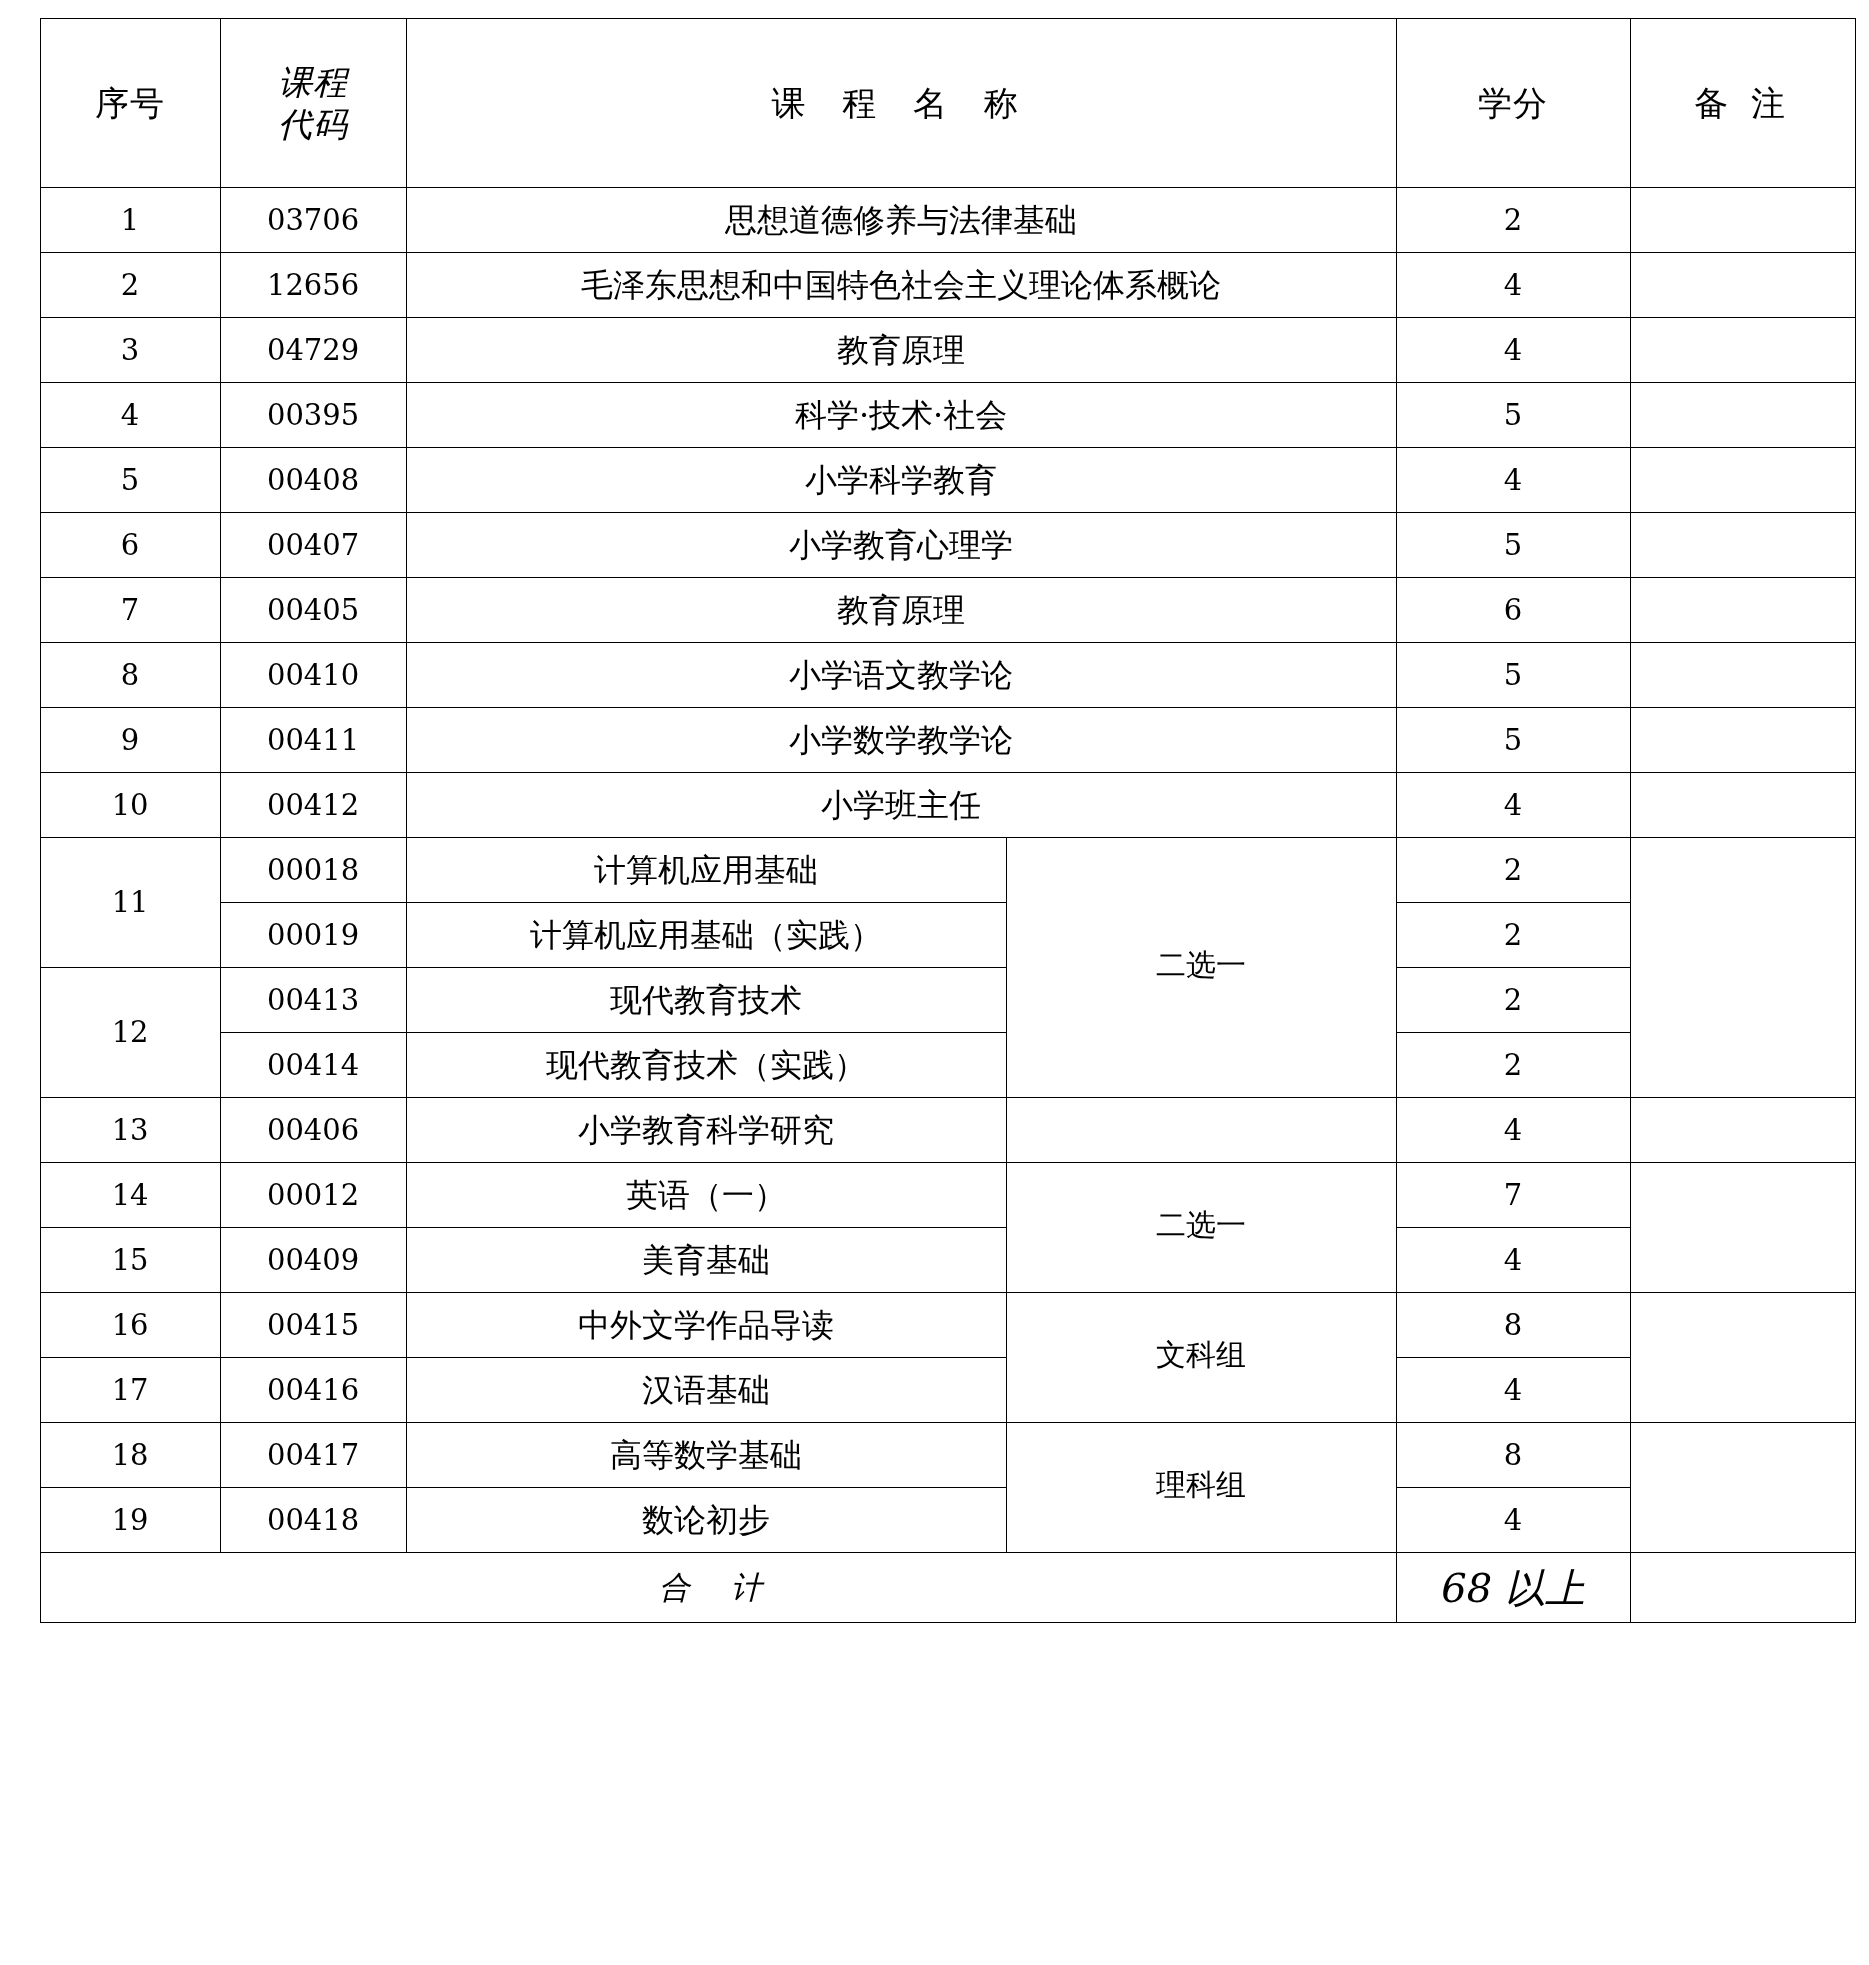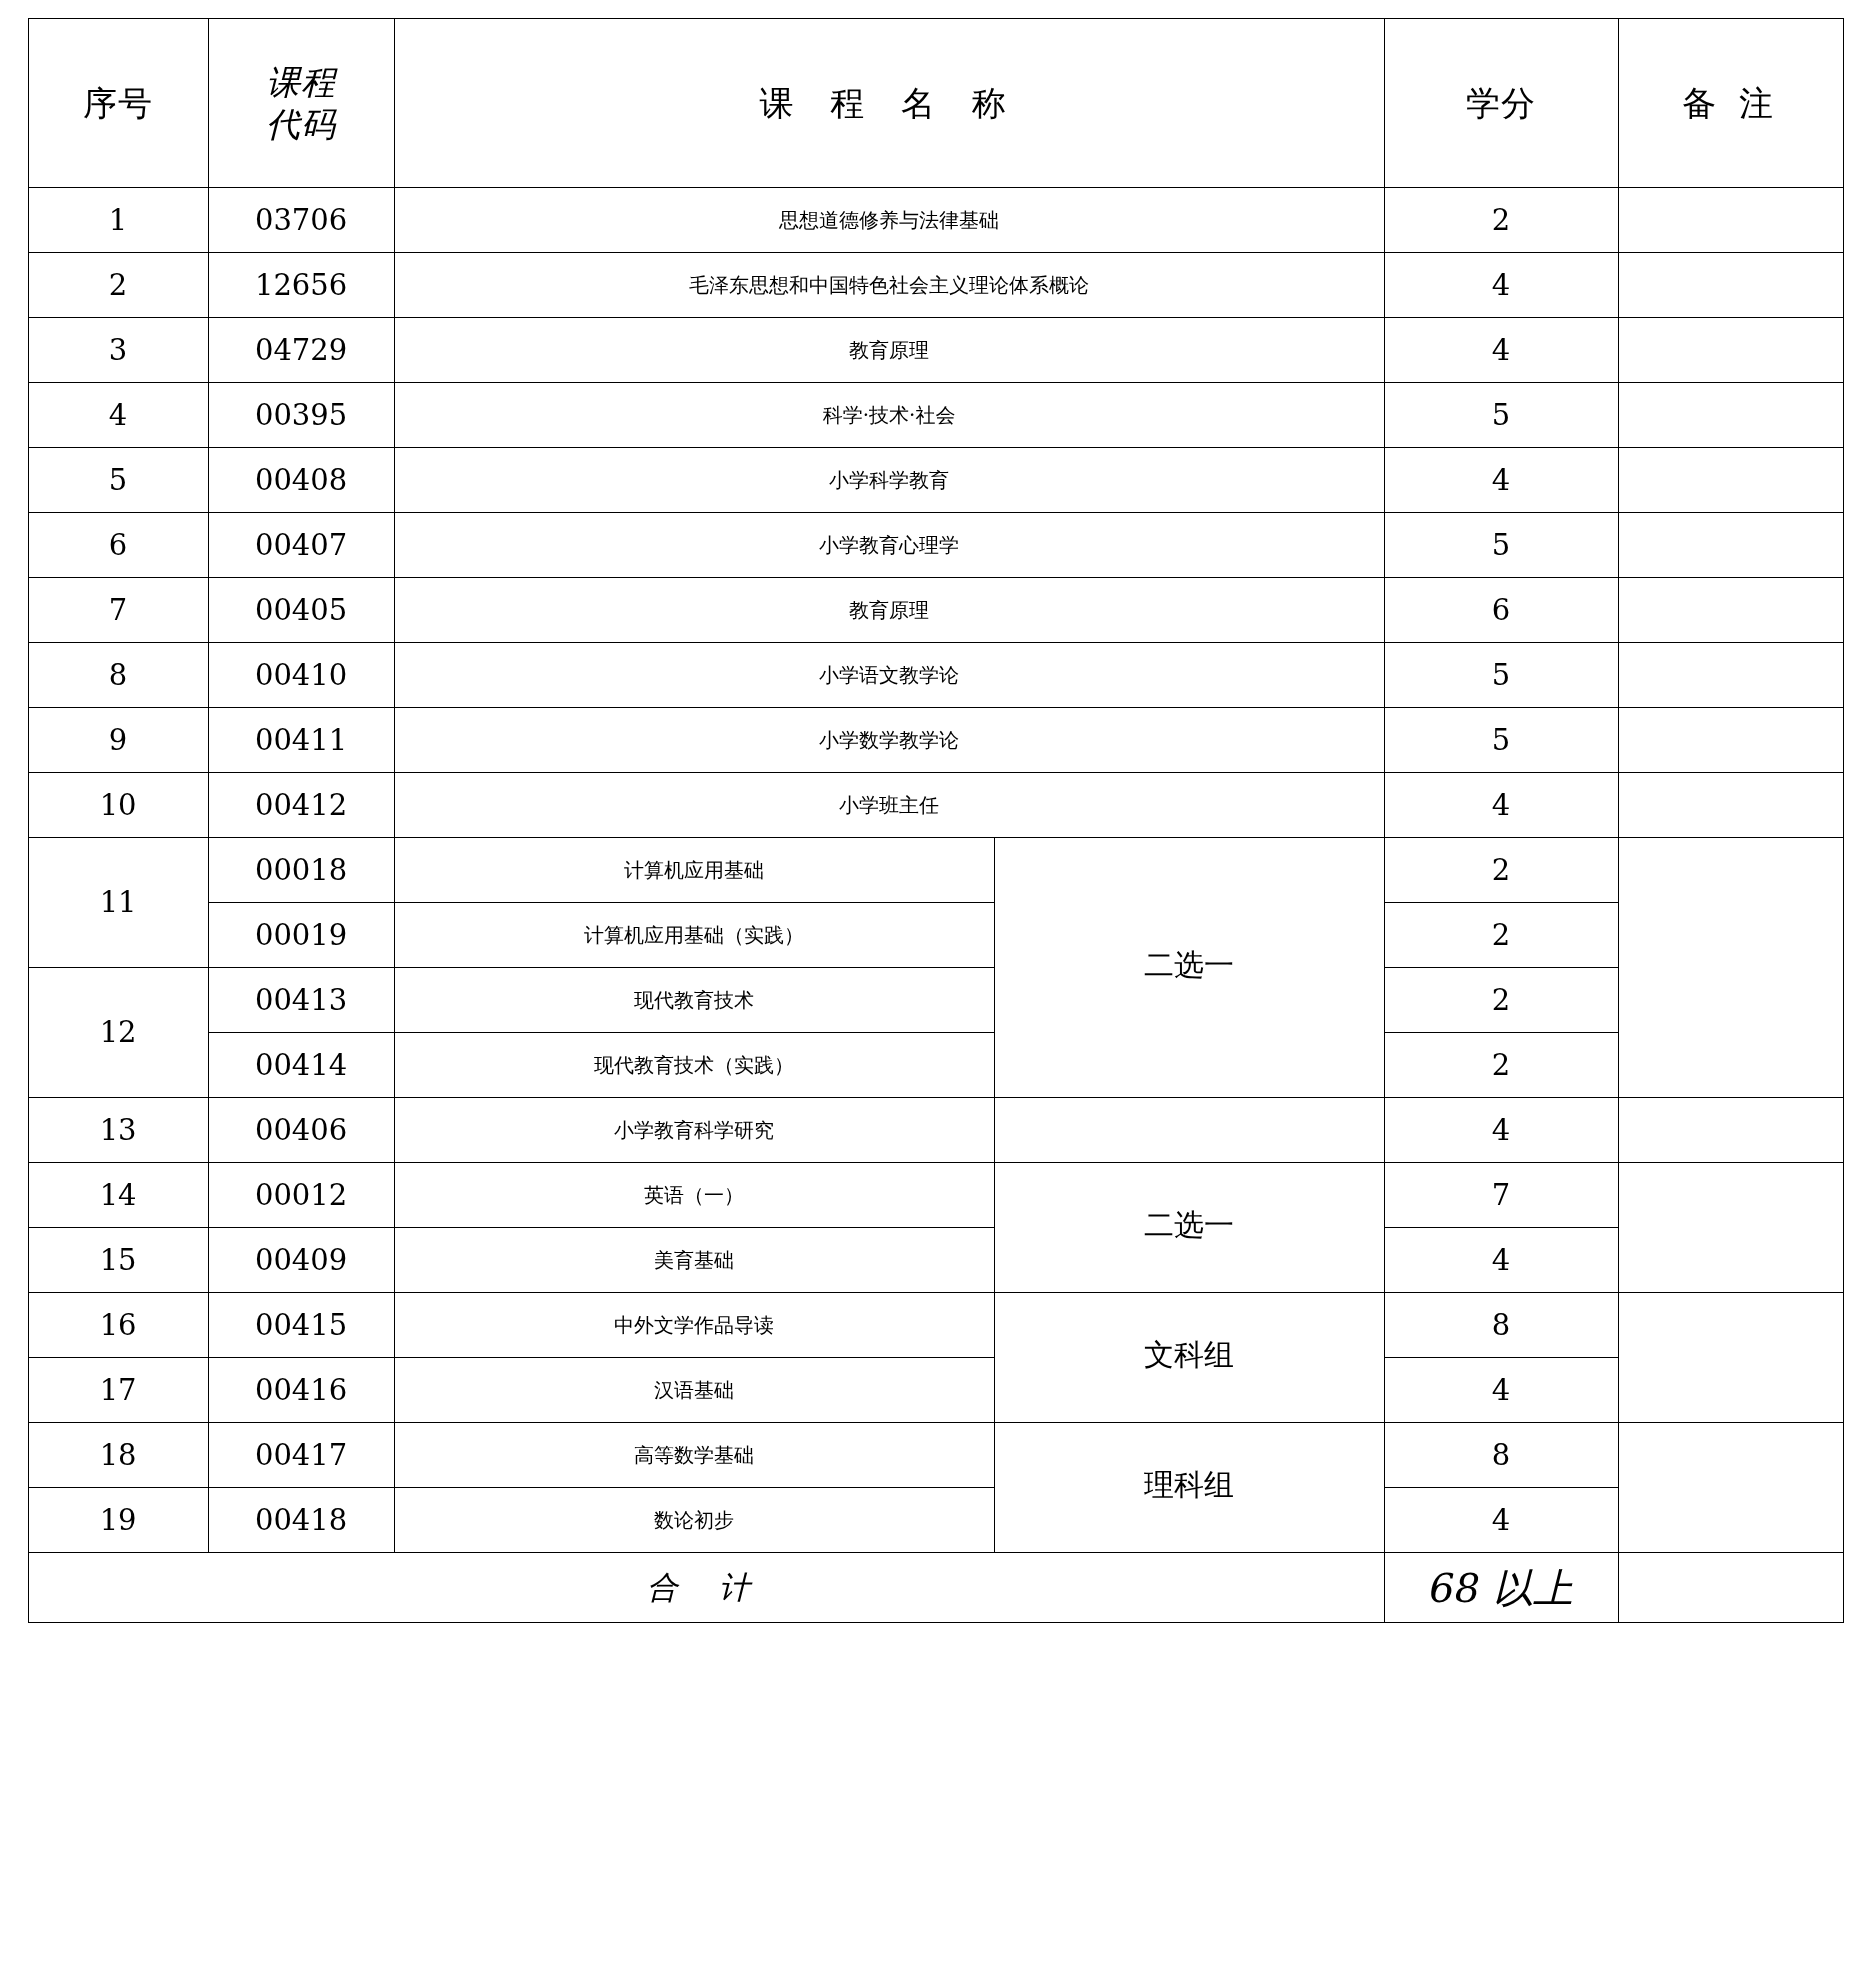--- a/index.html
+++ b/index.html
@@ -16,20 +16,21 @@
     height: 1965px;
     position: relative;
     box-sizing: border-box;
     padding: 18px 27.6px 18px 27.6px;
   }
   table.course-table {
     width: 1814px;
     border-collapse: collapse;
     table-layout: fixed;
     font-size: 27.6px;
+    margin-left: 12px;
   }
   table.course-table td,
   table.course-table th {
     border: 1.8px solid #000000;
     text-align: center;
     vertical-align: middle;
     padding: 0;
     font-weight: normal;
     line-height: 1.25;
   }
@@ -58,21 +59,21 @@
     letter-spacing: 6px;
     padding-left: 6px;
   }
   td.row-cell {
     height: 64px;
     font-size: 30px;
   }
   td.name-cell {
     text-align: left;
     padding-left: 21.6px;
-    font-size: 20px;
+    font-size: 32px;
   }
   td.seq-cell, td.code-cell, td.credit-cell {
     font-size: 29px;
   }
   td.group-cell {
     font-size: 30px;
     font-family: Liberation Mono, monospace;
   }
   td.total-cell {
     height: 69px;

